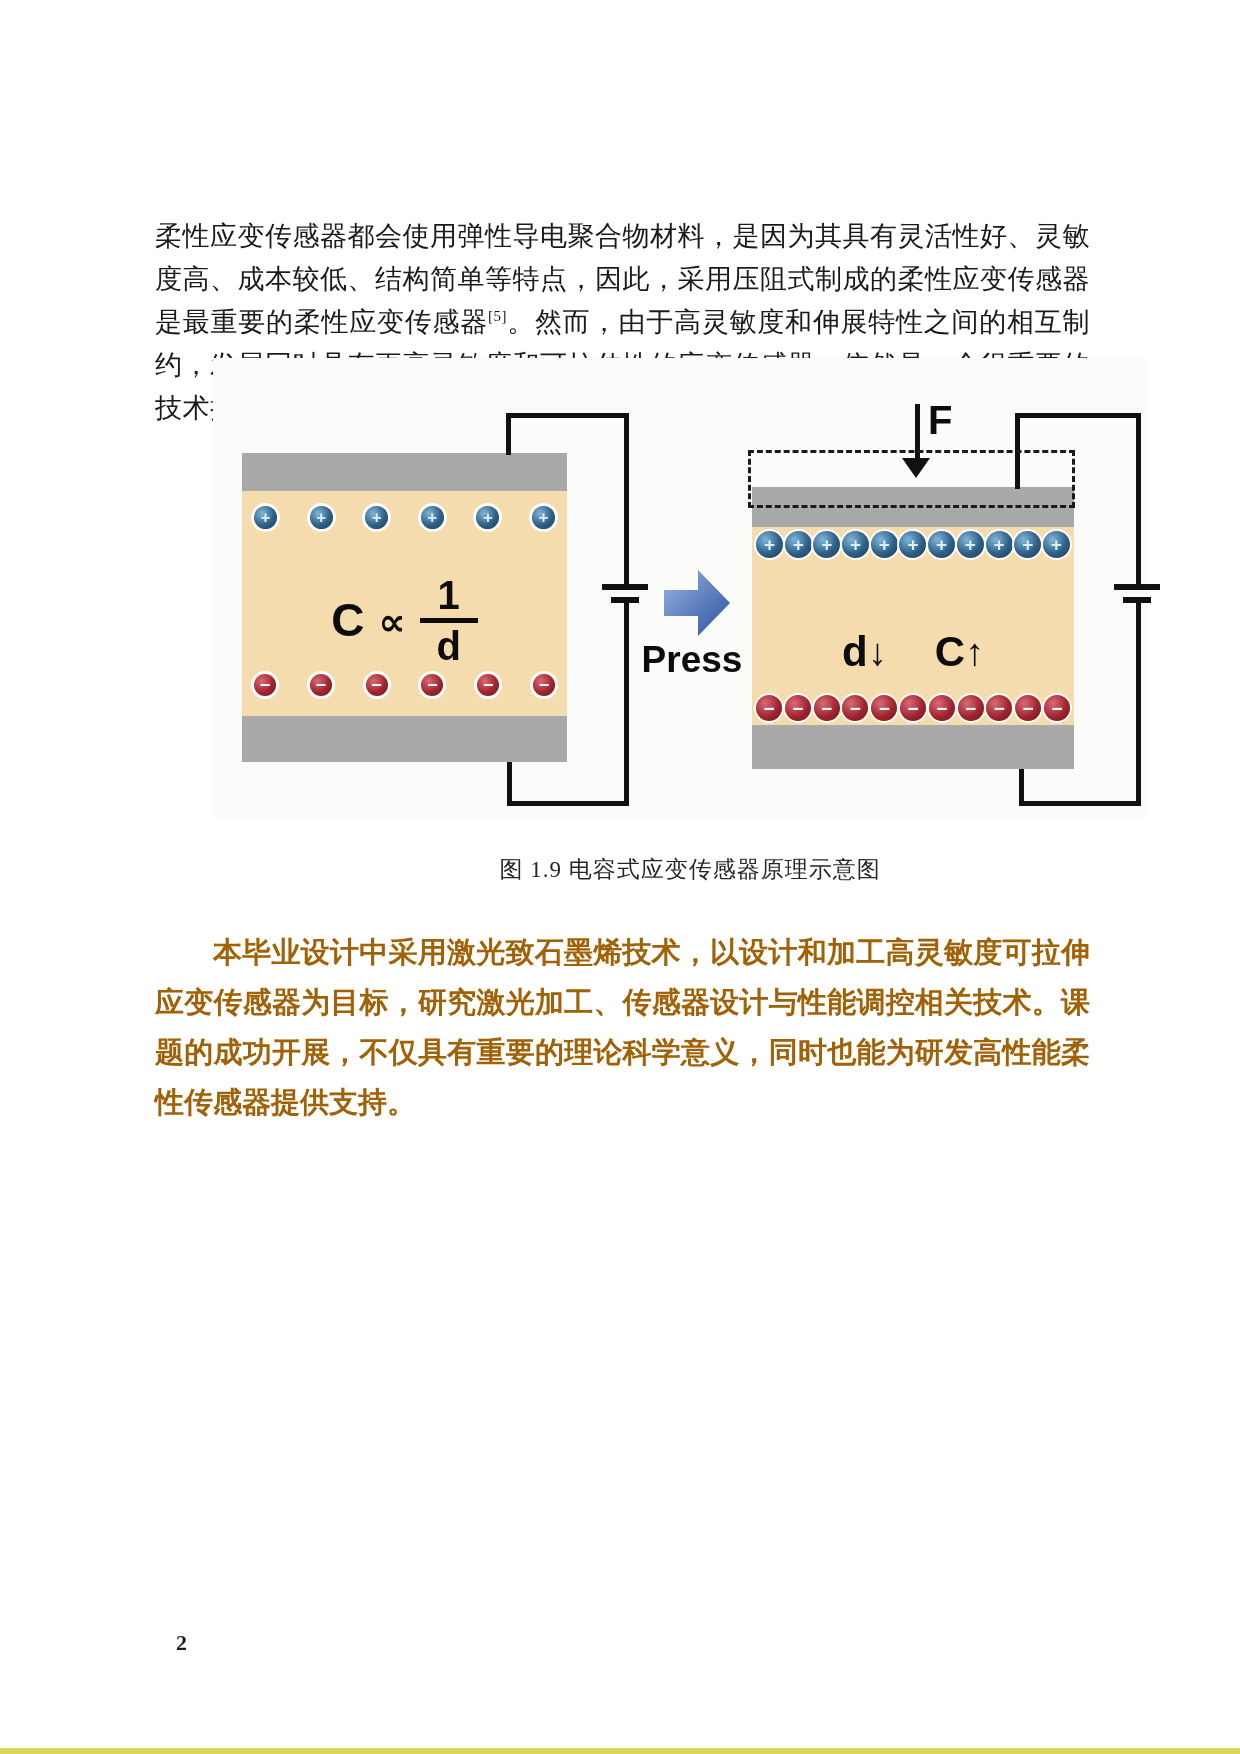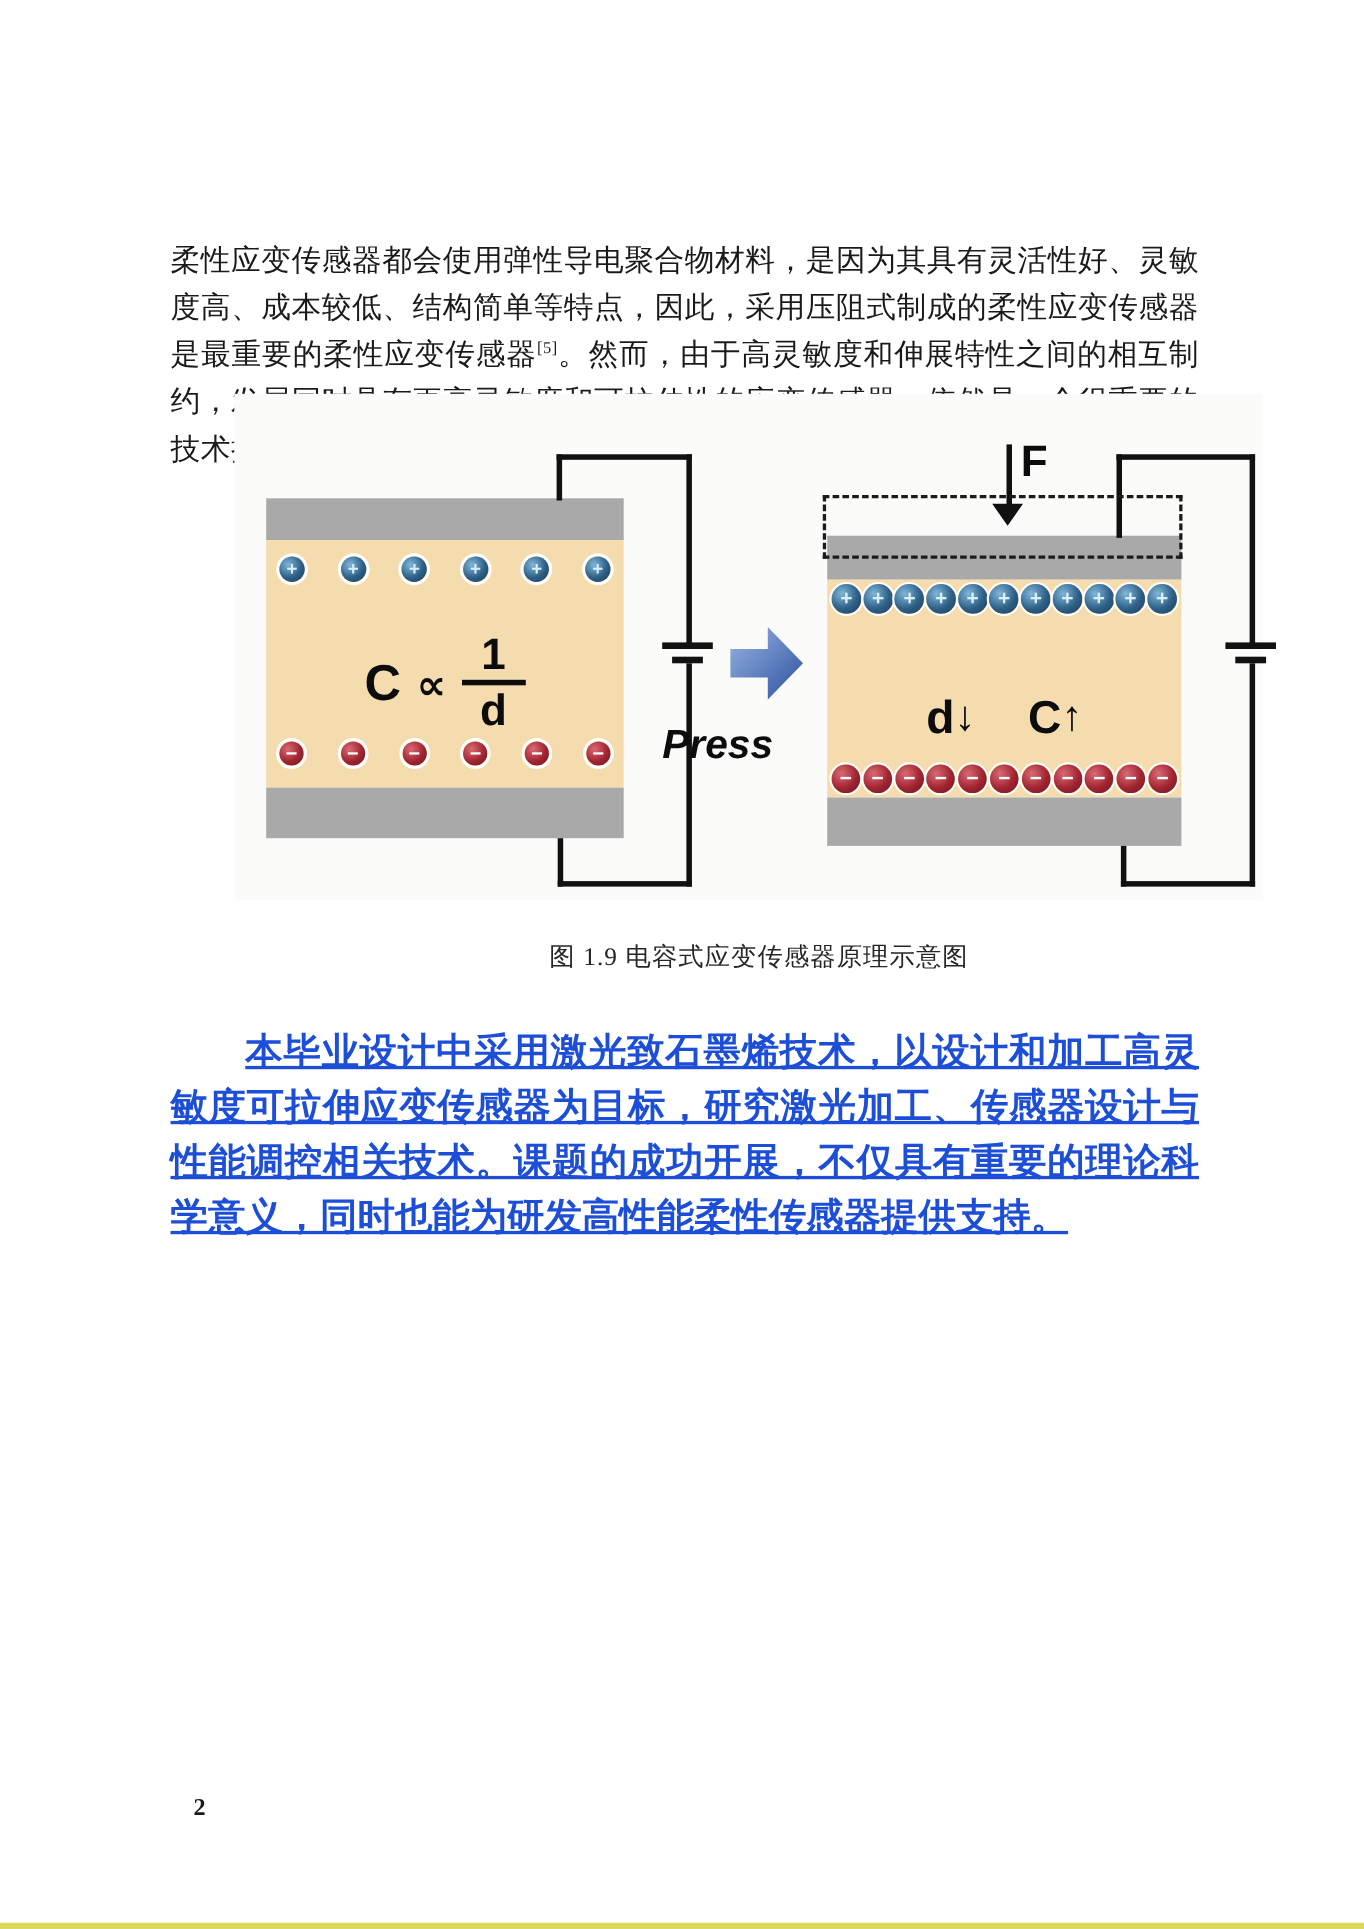--- a/index.html
+++ b/index.html
@@ -14,22 +14,22 @@
   }
   
   .para1{
     position:absolute;left:155px;top:188px;width:935px;
     font-size:27px;line-height:43px;text-align:justify;
     letter-spacing:.5px;
   }
   .para1 sup{font-size:15px;vertical-align:super;line-height:0;}
   .para2{
     position:absolute;left:155px;top:898px;width:935px;
-    font-size:34px;line-height:50px;text-align:justify;
-    font-weight:700;text-indent:2em;color:#1d4ed8;text-decoration:underline;
+    font-size:29px;line-height:50px;text-align:justify;
+    font-weight:700;text-indent:2em;color:#a16207;
   }
   .caption{
     position:absolute;left:140px;top:854px;width:1100px;
     text-align:center;font-size:23px;color:#262626;letter-spacing:1px;
   }
   .page-number{
     position:absolute;left:176px;top:1630px;
     font-size:22px;font-weight:700;
   }
   .bottom-strip{
@@ -91,23 +91,23 @@
   .dc-labels{
     position:absolute;left:752px;top:620px;width:322px;height:64px;
     display:flex;align-items:center;justify-content:center;gap:48px;
     font-family:"Liberation Sans","DejaVu Sans",sans-serif;
     font-weight:700;font-size:42px;color:#0c0c0c;
   }
   .dc-labels .pair{display:flex;align-items:center;}
   .dc-labels .arr{font-size:38px;}
   .press-arrow{position:absolute;left:662px;top:567px;}
   .press-label{
-    position:absolute;left:602px;top:656px;width:180px;text-align:left;
+    position:absolute;left:602px;top:639px;width:180px;text-align:center;
     font-family:"Liberation Sans","DejaVu Sans",sans-serif;
-    font-weight:700;font-style:italic;font-size:37px;color:#0c0c0c;
+    font-weight:700;font-size:37px;color:#0c0c0c;
   }
 </style>
 </head>
 <body>
 
 <div class="page">
 
   <p class="para1"><span>柔性应变传感器都会使用弹性导电聚合物材料，是因为其具有灵活性好、灵敏度高、成本较低、结构简单等特点，因此，采用压阻式制成的柔性应变传感器是最重要的柔性应变传感器</span><sup>[5]</sup><span>。然而，由于高灵敏度和伸展特性之间的相互制约，发展同时具有更高灵敏度和可拉伸性的应变传感器，依然是一个很重要的技术挑战。</span></p>
 
   <div class="figure">

